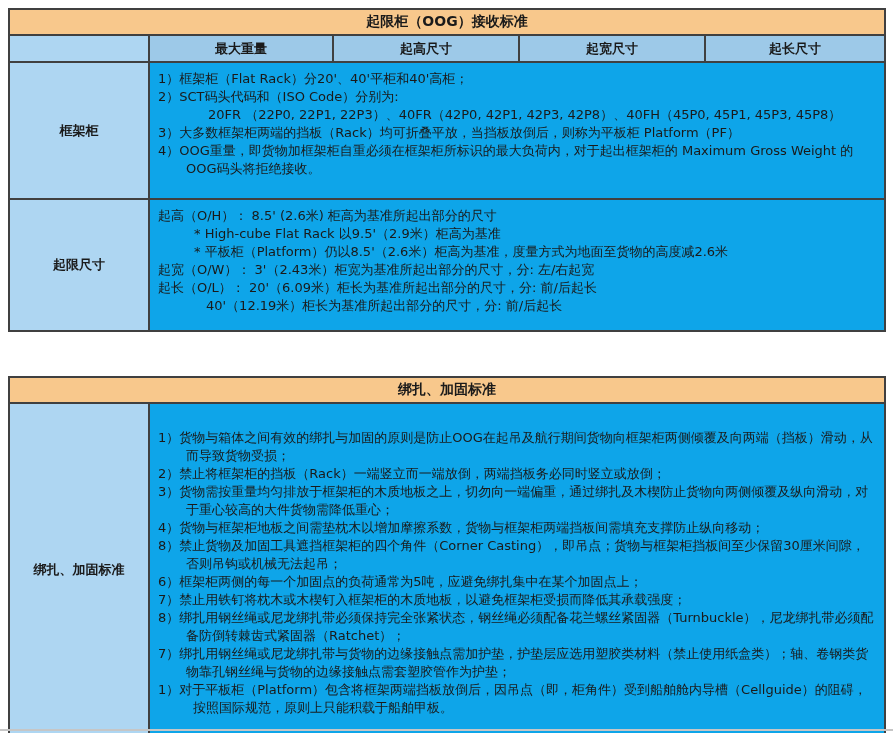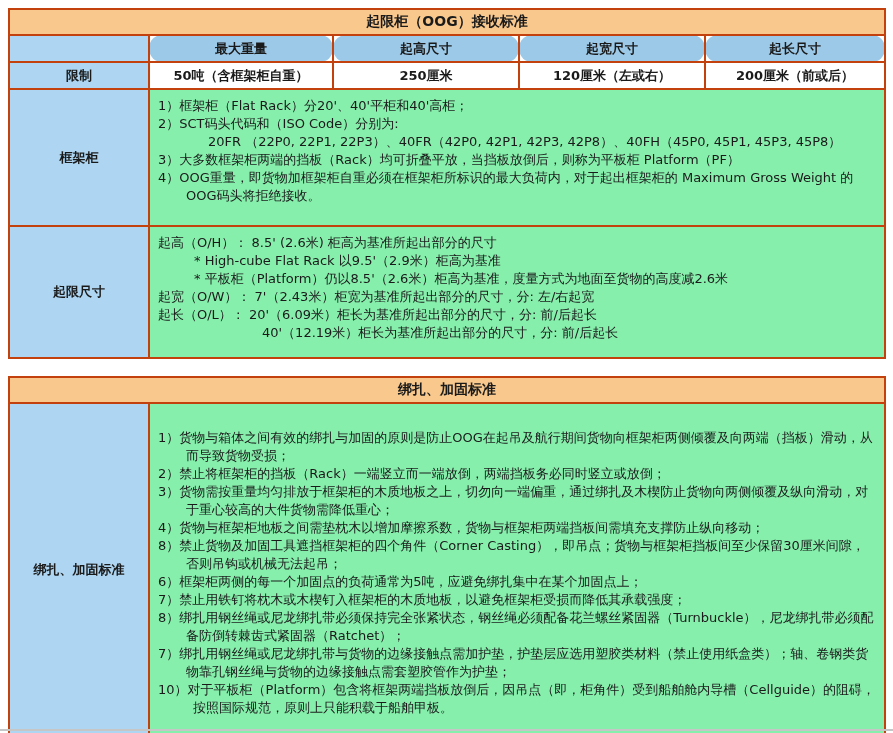--- a/index.html
+++ b/index.html
@@ -1,32 +1,32 @@
 <!DOCTYPE html>
 <html><head>
 <meta charset="utf-8">
 <style>
   html,body{margin:0;padding:0;background:#ffffff;}
   .page{position:relative;width:893px;height:733px;background:#ffffff;
         font-family:"DejaVu Sans","Liberation Sans",sans-serif;color:#1a1a1a;}
   table.tbl{position:absolute;left:8px;width:878px;border-collapse:collapse;table-layout:fixed;}
-  .tbl td{border:2px solid #c2410c;overflow:hidden;}
+  .tbl td{border:2px solid #404040;overflow:hidden;}
   .t1{top:8px;}
   .t2{top:376px;}
   .title-cell{background:#F8C88C;text-align:center;font-weight:bold;font-size:14px;height:22px;padding:1px 4px;}
-  .head-cell{background:#9DC9E8;text-align:center;font-weight:bold;font-size:13px;height:23px;padding:1px 4px;border-radius:13px;}
+  .head-cell{background:#9DC9E8;text-align:center;font-weight:bold;font-size:13px;height:23px;padding:1px 4px;}
   .head-blank{background:#AED6F2;height:23px;}
   .label-cell{background:#AED6F2;text-align:center;font-weight:bold;font-size:13px;vertical-align:middle;padding:2px 4px;}
   .value-cell{background:#ffffff;text-align:center;font-weight:bold;font-size:13px;height:23px;padding:1px 4px;}
-  .content-cell{background:#86efac;vertical-align:top;font-size:13px;line-height:18px;padding:7px 8px 6px 8px;}
+  .content-cell{background:#0ea5e9;vertical-align:top;font-size:13px;line-height:18px;padding:7px 8px 6px 8px;}
   .hang{padding-left:28px;text-indent:-28px;}
   .hang10{padding-left:35px;text-indent:-35px;}
   .ind1{margin-left:50px;}
   .ind2{margin-left:36px;}
-  .ind3{margin-left:104px;}
+  .ind3{margin-left:48px;}
   .bottom-divider{position:absolute;left:0;top:729px;width:893px;height:2px;background:#c6c6c6;}
 </style>
 </head>
 <body>
 
 <div class="page">
 
   <table class="tbl t1">
     <colgroup>
       <col style="width:140px">
@@ -40,43 +40,36 @@
       <td class="title-cell" colspan="5">起限柜（OOG）接收标准</td>
     </tr>
     <tr>
       <td class="head-blank"></td>
       <td class="head-cell">最大重量</td>
       <td class="head-cell">起高尺寸</td>
       <td class="head-cell">起宽尺寸</td>
       <td class="head-cell">起长尺寸</td>
     </tr>
     <tr>
-      <td class="label-cell">限制</td>
-      <td class="value-cell">50吨（含框架柜自重）</td>
-      <td class="value-cell">250厘米</td>
-      <td class="value-cell">120厘米（左或右）</td>
-      <td class="value-cell">200厘米（前或后）</td>
-    </tr>
-    <tr>
       <td class="label-cell" style="height:131px">框架柜</td>
       <td class="content-cell" colspan="4">
         <div class="hang">1）框架柜（Flat Rack）分20'、40'平柜和40'高柜；</div>
         <div class="hang">2）SCT码头代码和（ISO Code）分别为:</div>
         <div class="ind1">20FR （22P0, 22P1, 22P3）、40FR（42P0, 42P1, 42P3, 42P8）、40FH（45P0, 45P1, 45P3, 45P8）</div>
         <div class="hang">3）大多数框架柜两端的挡板（Rack）均可折叠平放，当挡板放倒后，则称为平板柜 Platform（PF）</div>
         <div class="hang">4）OOG重量，即货物加框架柜自重必须在框架柜所标识的最大负荷内，对于起出框架柜的 Maximum Gross Weight 的OOG码头将拒绝接收。</div>
       </td>
     </tr>
     <tr>
       <td class="label-cell" style="height:126px">起限尺寸</td>
       <td class="content-cell" colspan="4">
         <div>起高（O/H）： 8.5' (2.6米) 柜高为基准所起出部分的尺寸</div>
         <div class="ind2">* High-cube Flat Rack  以9.5'（2.9米）柜高为基准</div>
         <div class="ind2">*  平板柜（Platform）仍以8.5'（2.6米）柜高为基准，度量方式为地面至货物的高度减2.6米</div>
-        <div>起宽（O/W）： 7'（2.43米）柜宽为基准所起出部分的尺寸，分: 左/右起宽</div>
+        <div>起宽（O/W）： 3'（2.43米）柜宽为基准所起出部分的尺寸，分: 左/右起宽</div>
         <div>起长（O/L）： 20'（6.09米）柜长为基准所起出部分的尺寸，分: 前/后起长</div>
         <div class="ind3">40'（12.19米）柜长为基准所起出部分的尺寸，分: 前/后起长</div>
       </td>
     </tr>
   </tbody>
     </table>
 
   <table class="tbl t2">
     <colgroup>
       <col style="width:140px">
@@ -91,20 +84,20 @@
       <td class="content-cell" style="padding-top:25px">
         <div class="hang">1）货物与箱体之间有效的绑扎与加固的原则是防止OOG在起吊及航行期间货物向框架柜两侧倾覆及向两端（挡板）滑动，从而导致货物受损；</div>
         <div class="hang">2）禁止将框架柜的挡板（Rack）一端竖立而一端放倒，两端挡板务必同时竖立或放倒；</div>
         <div class="hang">3）货物需按重量均匀排放于框架柜的木质地板之上，切勿向一端偏重，通过绑扎及木楔防止货物向两侧倾覆及纵向滑动，对于重心较高的大件货物需降低重心；</div>
         <div class="hang">4）货物与框架柜地板之间需垫枕木以增加摩擦系数，货物与框架柜两端挡板间需填充支撑防止纵向移动；</div>
         <div class="hang">8）禁止货物及加固工具遮挡框架柜的四个角件（Corner Casting），即吊点；货物与框架柜挡板间至少保留30厘米间隙，否则吊钩或机械无法起吊；</div>
         <div class="hang">6）框架柜两侧的每一个加固点的负荷通常为5吨，应避免绑扎集中在某个加固点上；</div>
         <div class="hang">7）禁止用铁钉将枕木或木楔钉入框架柜的木质地板，以避免框架柜受损而降低其承载强度；</div>
         <div class="hang">8）绑扎用钢丝绳或尼龙绑扎带必须保持完全张紧状态，钢丝绳必须配备花兰螺丝紧固器（Turnbuckle），尼龙绑扎带必须配备防倒转棘齿式紧固器（Ratchet）；</div>
         <div class="hang">7）绑扎用钢丝绳或尼龙绑扎带与货物的边缘接触点需加护垫，护垫层应选用塑胶类材料（禁止使用纸盒类）；轴、卷钢类货物靠孔钢丝绳与货物的边缘接触点需套塑胶管作为护垫；</div>
-        <div class="hang10">10）对于平板柜（Platform）包含将框架两端挡板放倒后，因吊点（即，柜角件）受到船舶舱内导槽（Cellguide）的阻碍，按照国际规范，原则上只能积载于船舶甲板。</div>
+        <div class="hang10">1）对于平板柜（Platform）包含将框架两端挡板放倒后，因吊点（即，柜角件）受到船舶舱内导槽（Cellguide）的阻碍，按照国际规范，原则上只能积载于船舶甲板。</div>
       </td>
     </tr>
   </tbody>
     </table>
 
   <div class="bottom-divider"></div>
 </div>
 
 </body></html>

